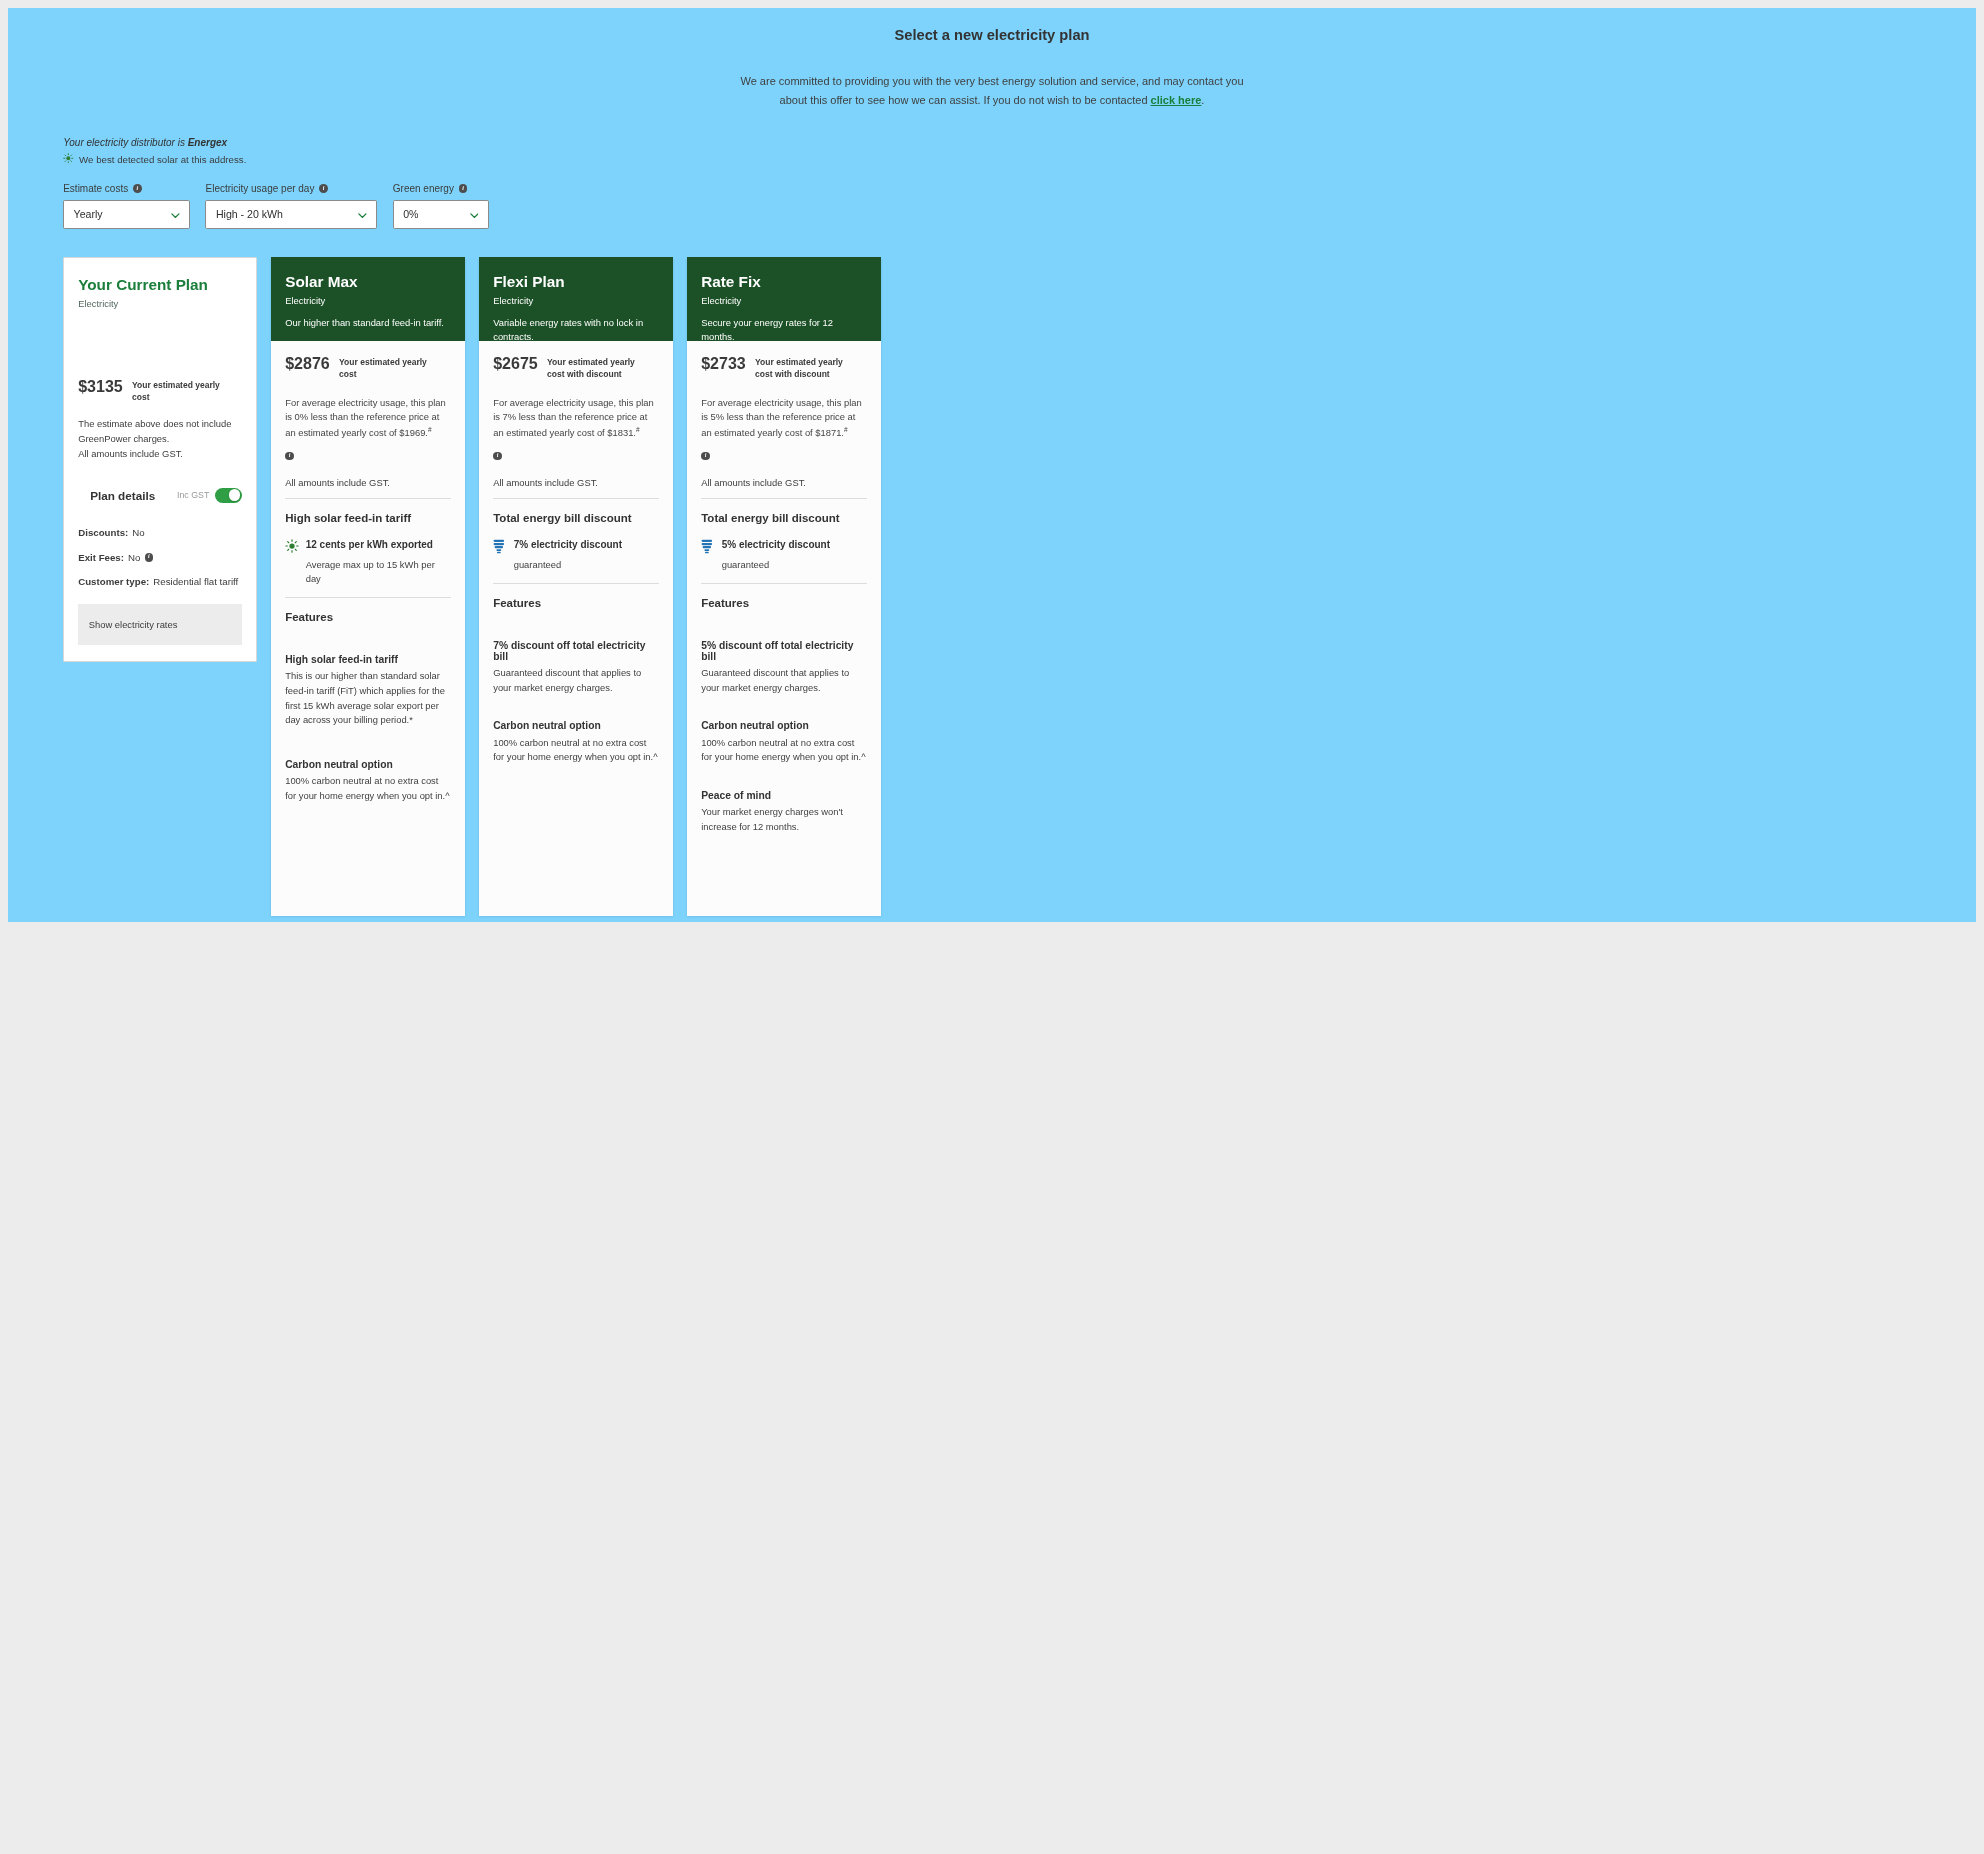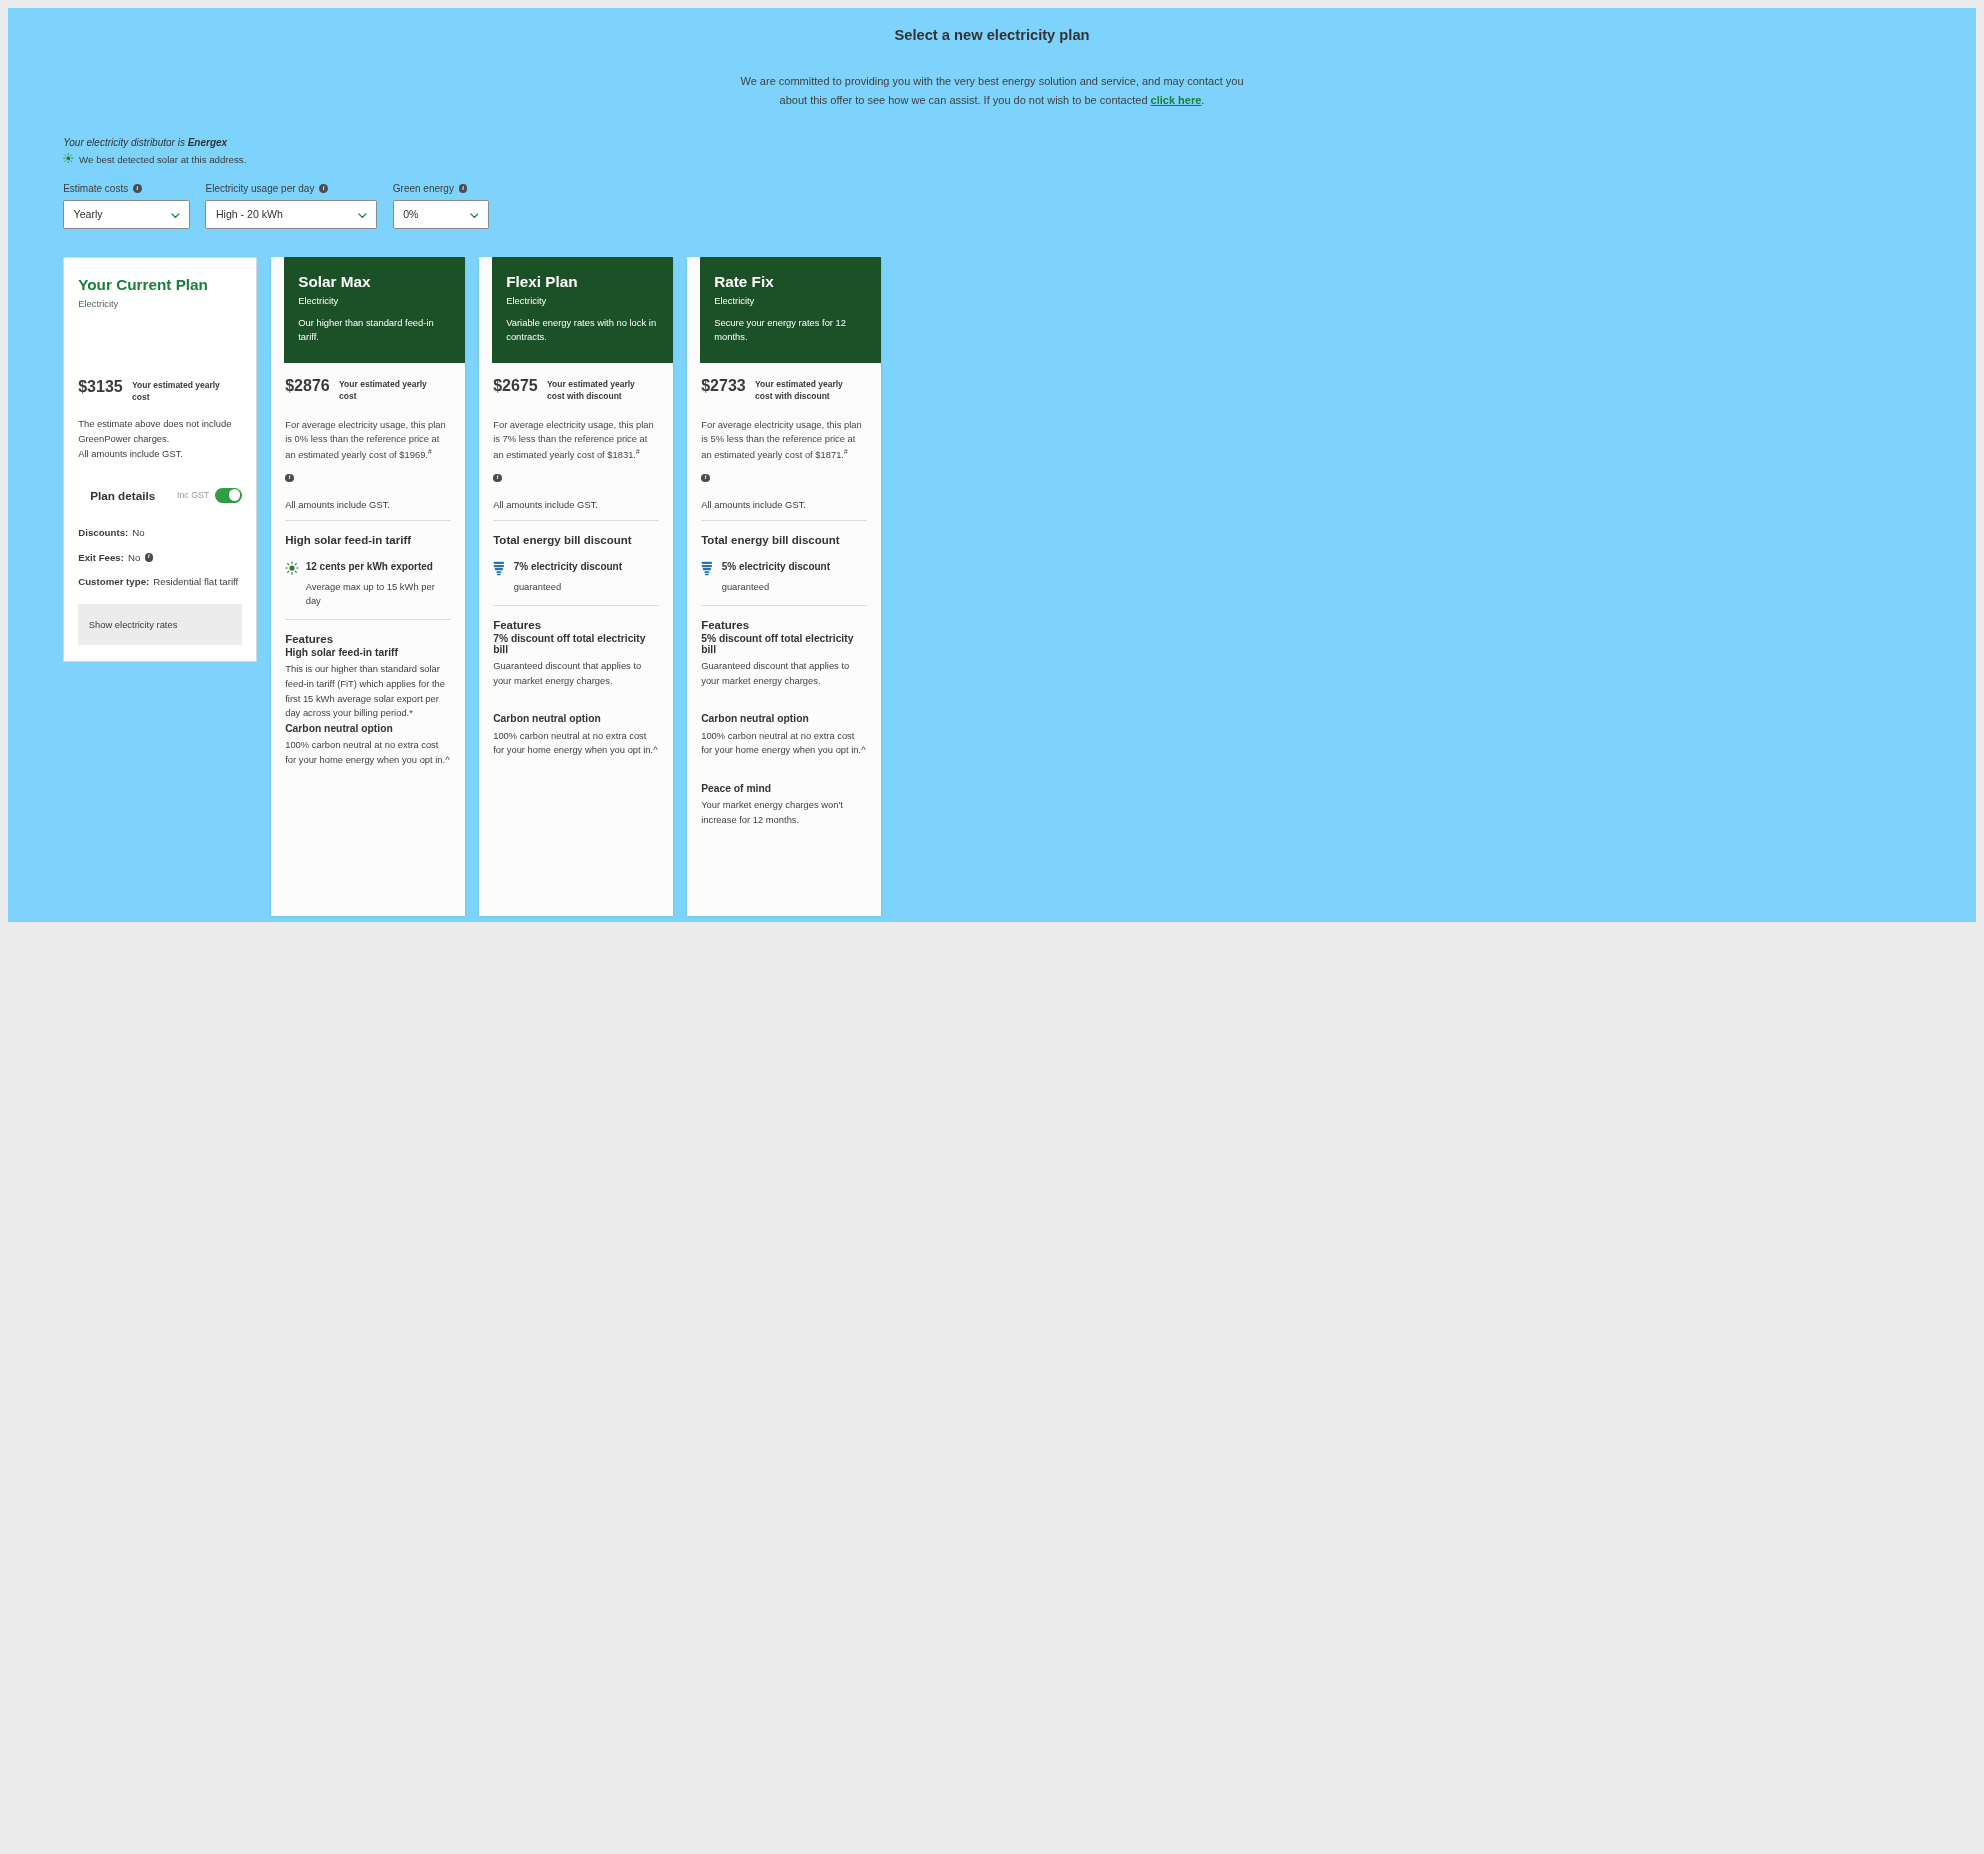--- a/index.html
+++ b/index.html
@@ -44,36 +44,36 @@
   .incgst{display:flex;align-items:center;gap:5.9px;font-size:8.8px;color:#9a9a9a;}
   .toggle{width:27px;height:15.3px;border-radius:8.2px;background:#2f9e44;position:relative;display:inline-block;cursor:pointer;}
   .toggle .knob{position:absolute;right:1.8px;top:1.8px;width:11.7px;height:11.7px;border-radius:50%;background:#fff;box-shadow:0 0.6px 1.2px rgba(0,0,0,.25);}
   .prow{margin-top:13.5px;font-size:9.7px;display:flex;align-items:center;gap:4.1px;}
   .prow .plabel{font-weight:bold;}
   .show-rates{margin-top:16.4px;background:#ececec;padding:15.3px 10.6px;font-size:9.4px;cursor:pointer;color:#3c3c3c;}
   .cdisclaimer{margin-top:17.6px;background:#f1f1f1;padding:10.6px 9.4px;font-size:8px;line-height:1.55;color:#6b6b6b;}
 
   
   .plan{box-shadow:0 0.6px 2.3px rgba(0,0,0,.12);background:#fcfcfc;min-height:659px;}
-  .phead{background:#1c5127;color:#fff;height:106px;padding:16px 14px;margin-left:13px;}
+  .phead{background:#1c5127;color:#fff;height:84px;padding:16px 14px;}
   .phead h2{margin:0;font-size:15.3px;font-weight:bold;}
   .ptype{margin-top:4.1px;font-size:9.4px;}
   .ptagline{margin-top:10px;font-size:9.4px;line-height:1.45;}
   .pbody{padding:15.3px 14px 15.3px;}
   .ref{margin:15.3px 0 0;font-size:9.4px;line-height:1.55;color:#454545;}
   .ref sup{font-size:6.5px;}
   .info-line{margin-top:7.6px;}
   .gst{margin:16.4px 0 0;font-size:9.4px;color:#3c3c3c;}
   .divider{border:none;border-top:0.6px solid #dcdcdc;margin:10.6px 0 0;}
   h3.section{font-size:11.5px;margin:13px 0 0;color:#333;font-weight:bold;}
   .highlight{display:flex;gap:6.5px;margin-top:14px;align-items:flex-start;}
   .hicon{flex:0 0 14px;padding-top:0.6px;}
   .htitle{font-size:10px;font-weight:bold;color:#333;line-height:1.3;}
   .hsub{margin-top:6.5px;font-size:9.4px;font-weight:normal;line-height:1.5;color:#3f3f3f;}
-  .feature{margin-top:2px;}
+  .feature{margin-top:31px;}
   .feature h4{margin:0;font-size:10.3px;color:#333;font-weight:bold;}
   .feature p{margin:4.1px 0 0;font-size:9.4px;line-height:1.58;color:#3f3f3f;}
   .feature.gap{margin-top:25px;}
 </style>
 </head>
 <body>
 
 <div class="page">
 
   <h1 class="page-title">Select a new electricity plan</h1>

